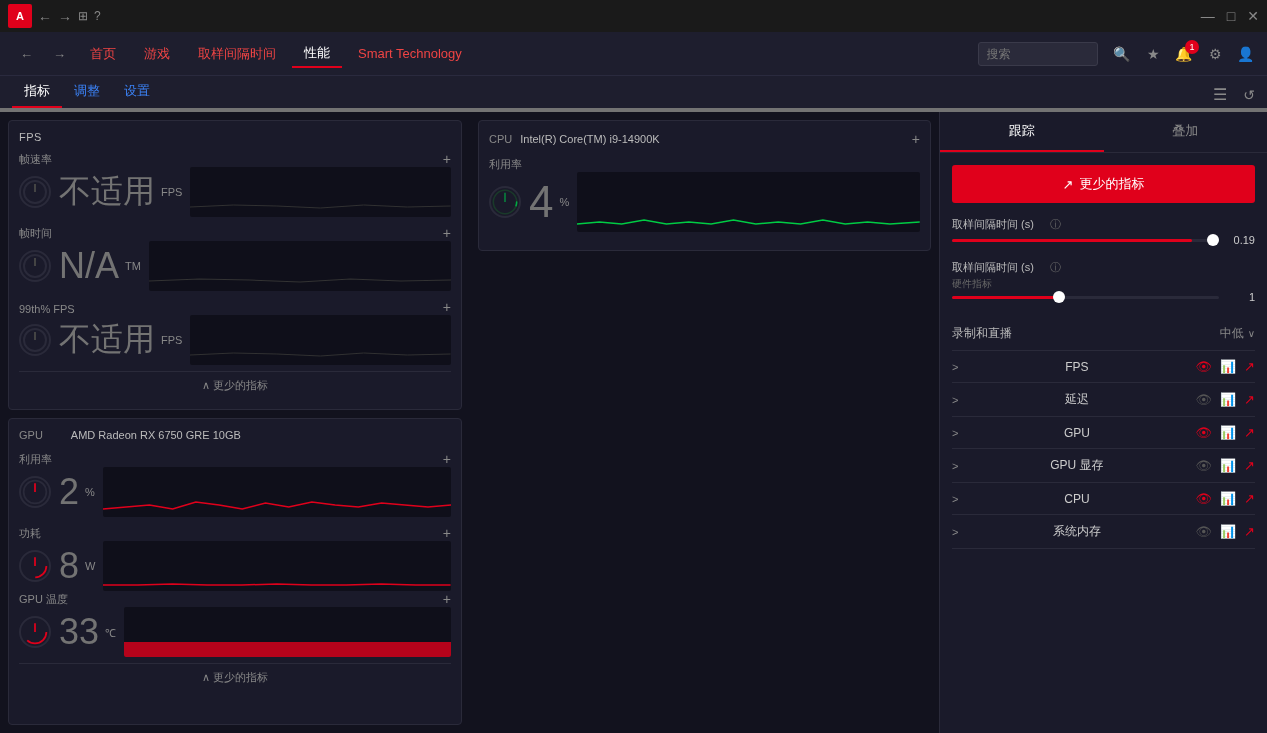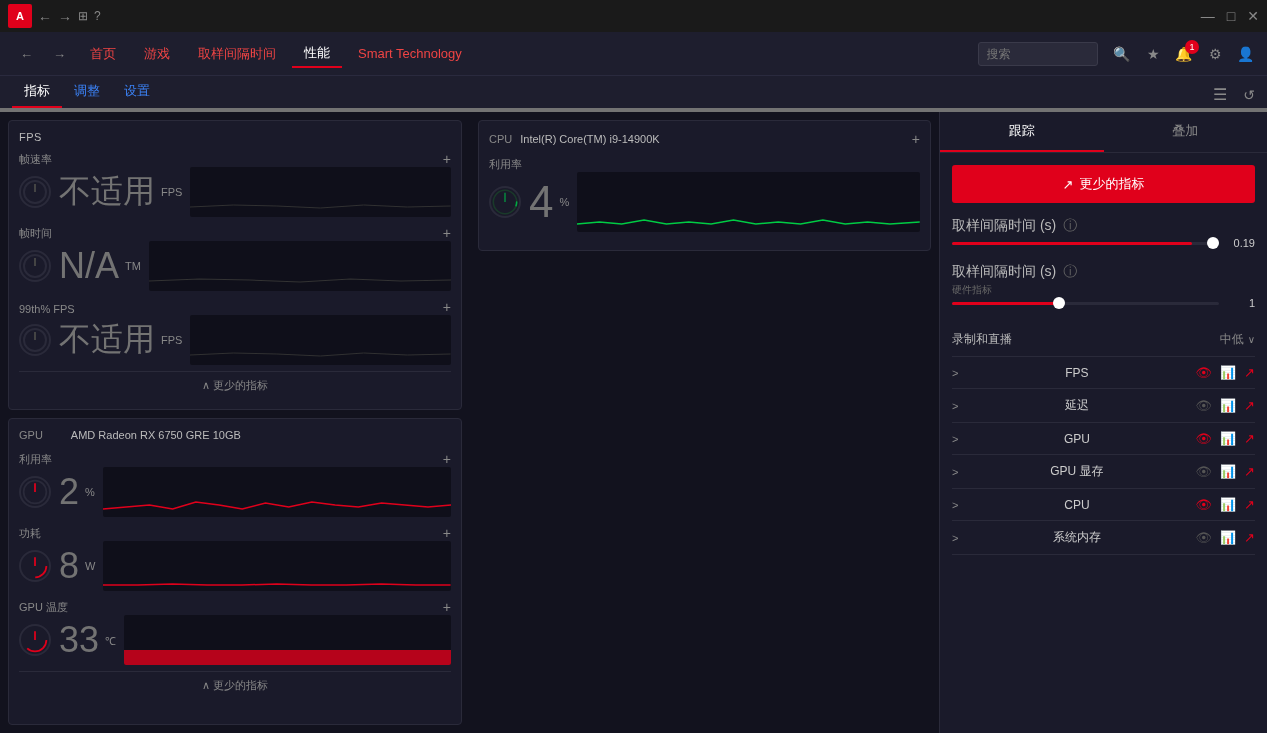--- a/index.html
+++ b/index.html
@@ -64,21 +64,21 @@
     
     
     .right-panel { width: 328px; background: #1a1a2a; border-left: 1px solid #2a2a3a; display: flex; flex-direction: column; justify-content: space-between; }
     .right-tabs { display: flex; border-bottom: 1px solid #2a2a3a; }
     .right-tab { flex: 1; text-align: center; padding: 10px; cursor: pointer; color: #888; font-size: 13px; }
     .right-tab.active { color: #fff; border-bottom: 2px solid #e0001b; }
     .right-content { padding: 12px; flex: 1; overflow-y: auto; }
     .record-btn { background: #e0001b; color: white; border: none; border-radius: 3px; padding: 10px; width: 100%; cursor: pointer; font-size: 13px; font-family: inherit; margin-bottom: 14px; display: flex; align-items: center; justify-content: center; gap: 6px; }
     
     .setting-row { margin-bottom: 14px; }
-    .setting-label { color: #bbb; font-size: 14px; margin-bottom: 2px; display: flex; align-items: center; gap: 7px; }
+    .setting-label { color: #bbb; font-size: 11px; margin-bottom: 2px; display: flex; align-items: center; gap: 16px; }
     .setting-sublabel { color: #666; font-size: 10px; }
     .slider-row { display: flex; align-items: center; gap: 8px; }
     .slider { flex: 1; height: 3px; background: #2a2a3a; border-radius: 2px; position: relative; }
     .slider-fill { height: 100%; background: #e0001b; border-radius: 2px; }
     .slider-thumb { width: 12px; height: 12px; background: #fff; border-radius: 50%; position: absolute; top: -4.5px; right: -4px; cursor: pointer; }
     .slider-value { color: #ccc; font-size: 11px; min-width: 28px; text-align: right; }
     
     .config-row { display: flex; justify-content: space-between; align-items: center; padding: 8px 0; border-bottom: 1px solid #2a2a3a; }
     .config-label { color: #bbb; font-size: 12px; }
     .config-value { color: #888; font-size: 12px; display: flex; align-items: center; gap: 4px; }
@@ -256,21 +256,21 @@
             <span class="unit">%</span>
           </div>
           <div class="chart-area">
             <svg class="chart-svg" viewBox="0 0 300 50" preserveAspectRatio="none">
               <polyline points="0,42 20,40 40,38 60,42 80,35 100,38 120,42 140,36 160,40 180,35 200,38 220,40 240,36 260,38 280,40 300,38" fill="none" stroke="#e0001b" stroke-width="1.5"></polyline>
             </svg>
           </div>
         </div>
       </div>
 
-      <div style="margin-bottom:8px;">
+      <div style="">
         <div class="metric-label">
           <span>功耗</span>
           <span class="add-btn">+</span>
         </div>
         <div class="metric-row">
           <div class="gauge">
             <svg width="32" height="32" viewBox="0 0 32 32">
                 <circle cx="16" cy="16" r="13" fill="none" stroke="#e0001b" stroke-width="2" stroke-dasharray="20 62"></circle>
                 <path d="M16 16 L16 6" stroke="#e0001b" stroke-width="2"></path>
               </svg>

